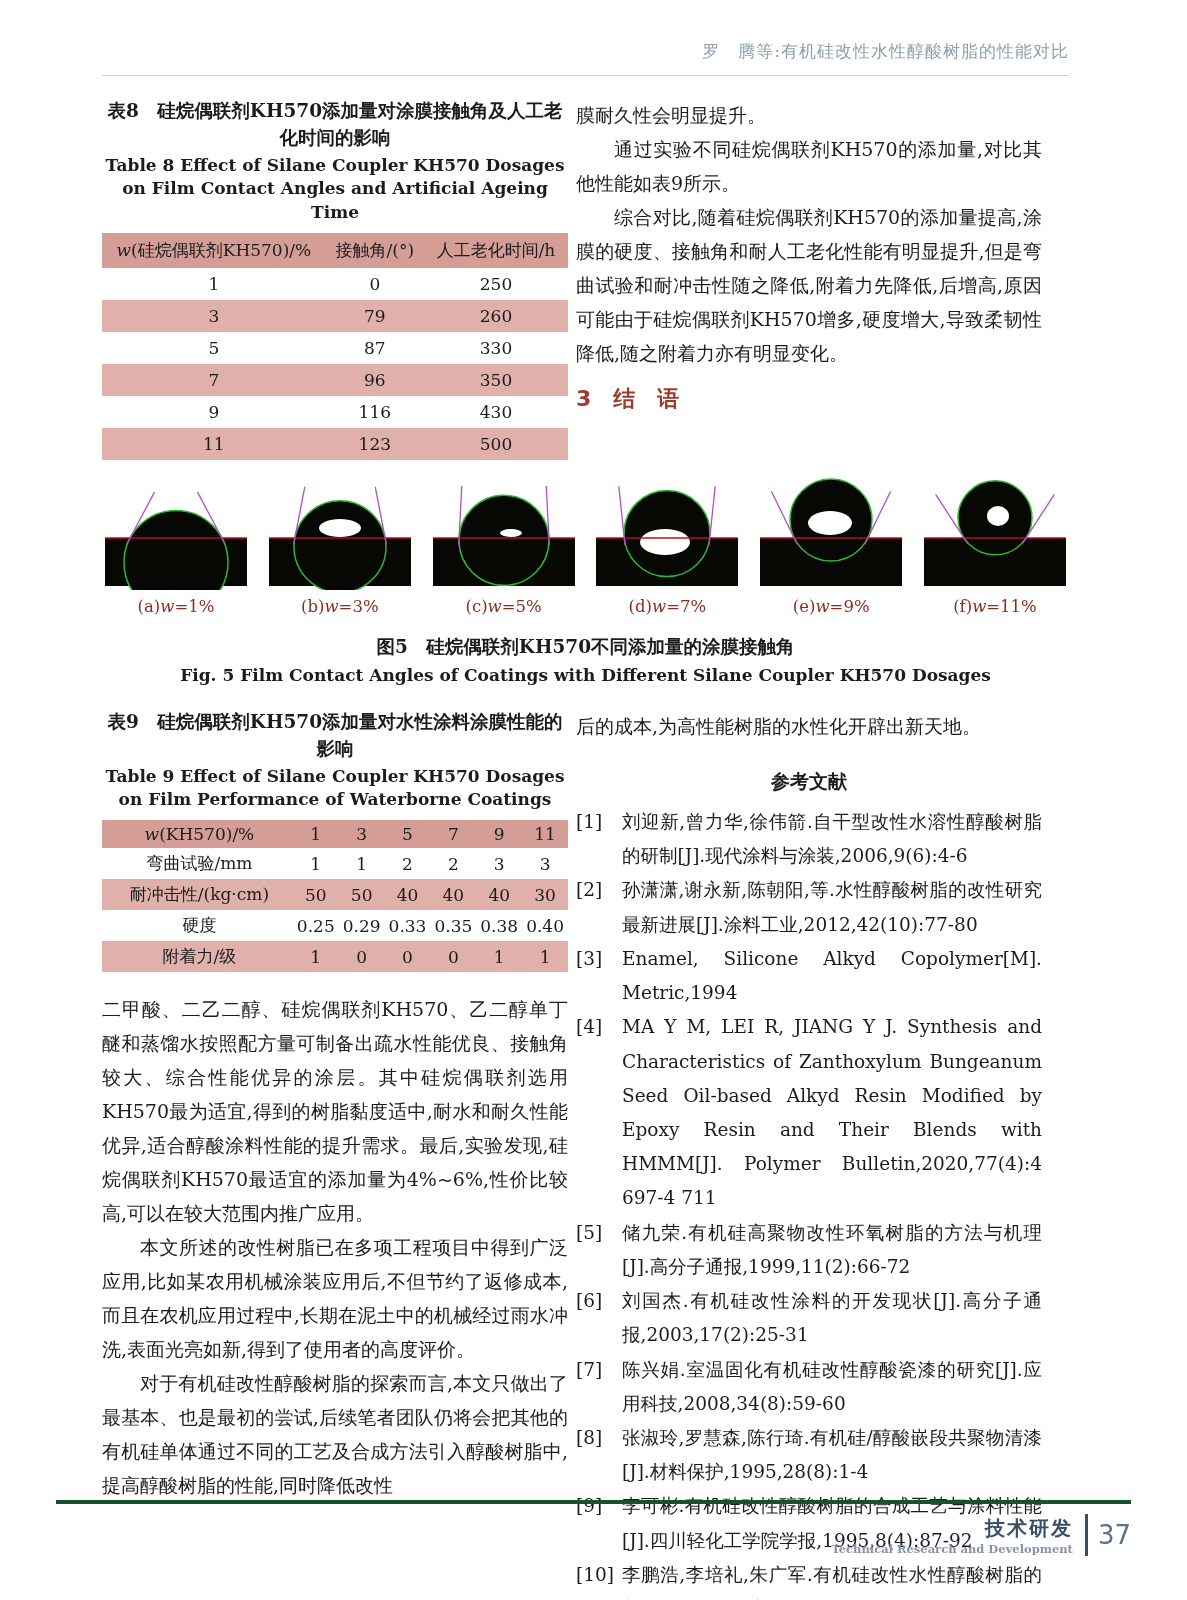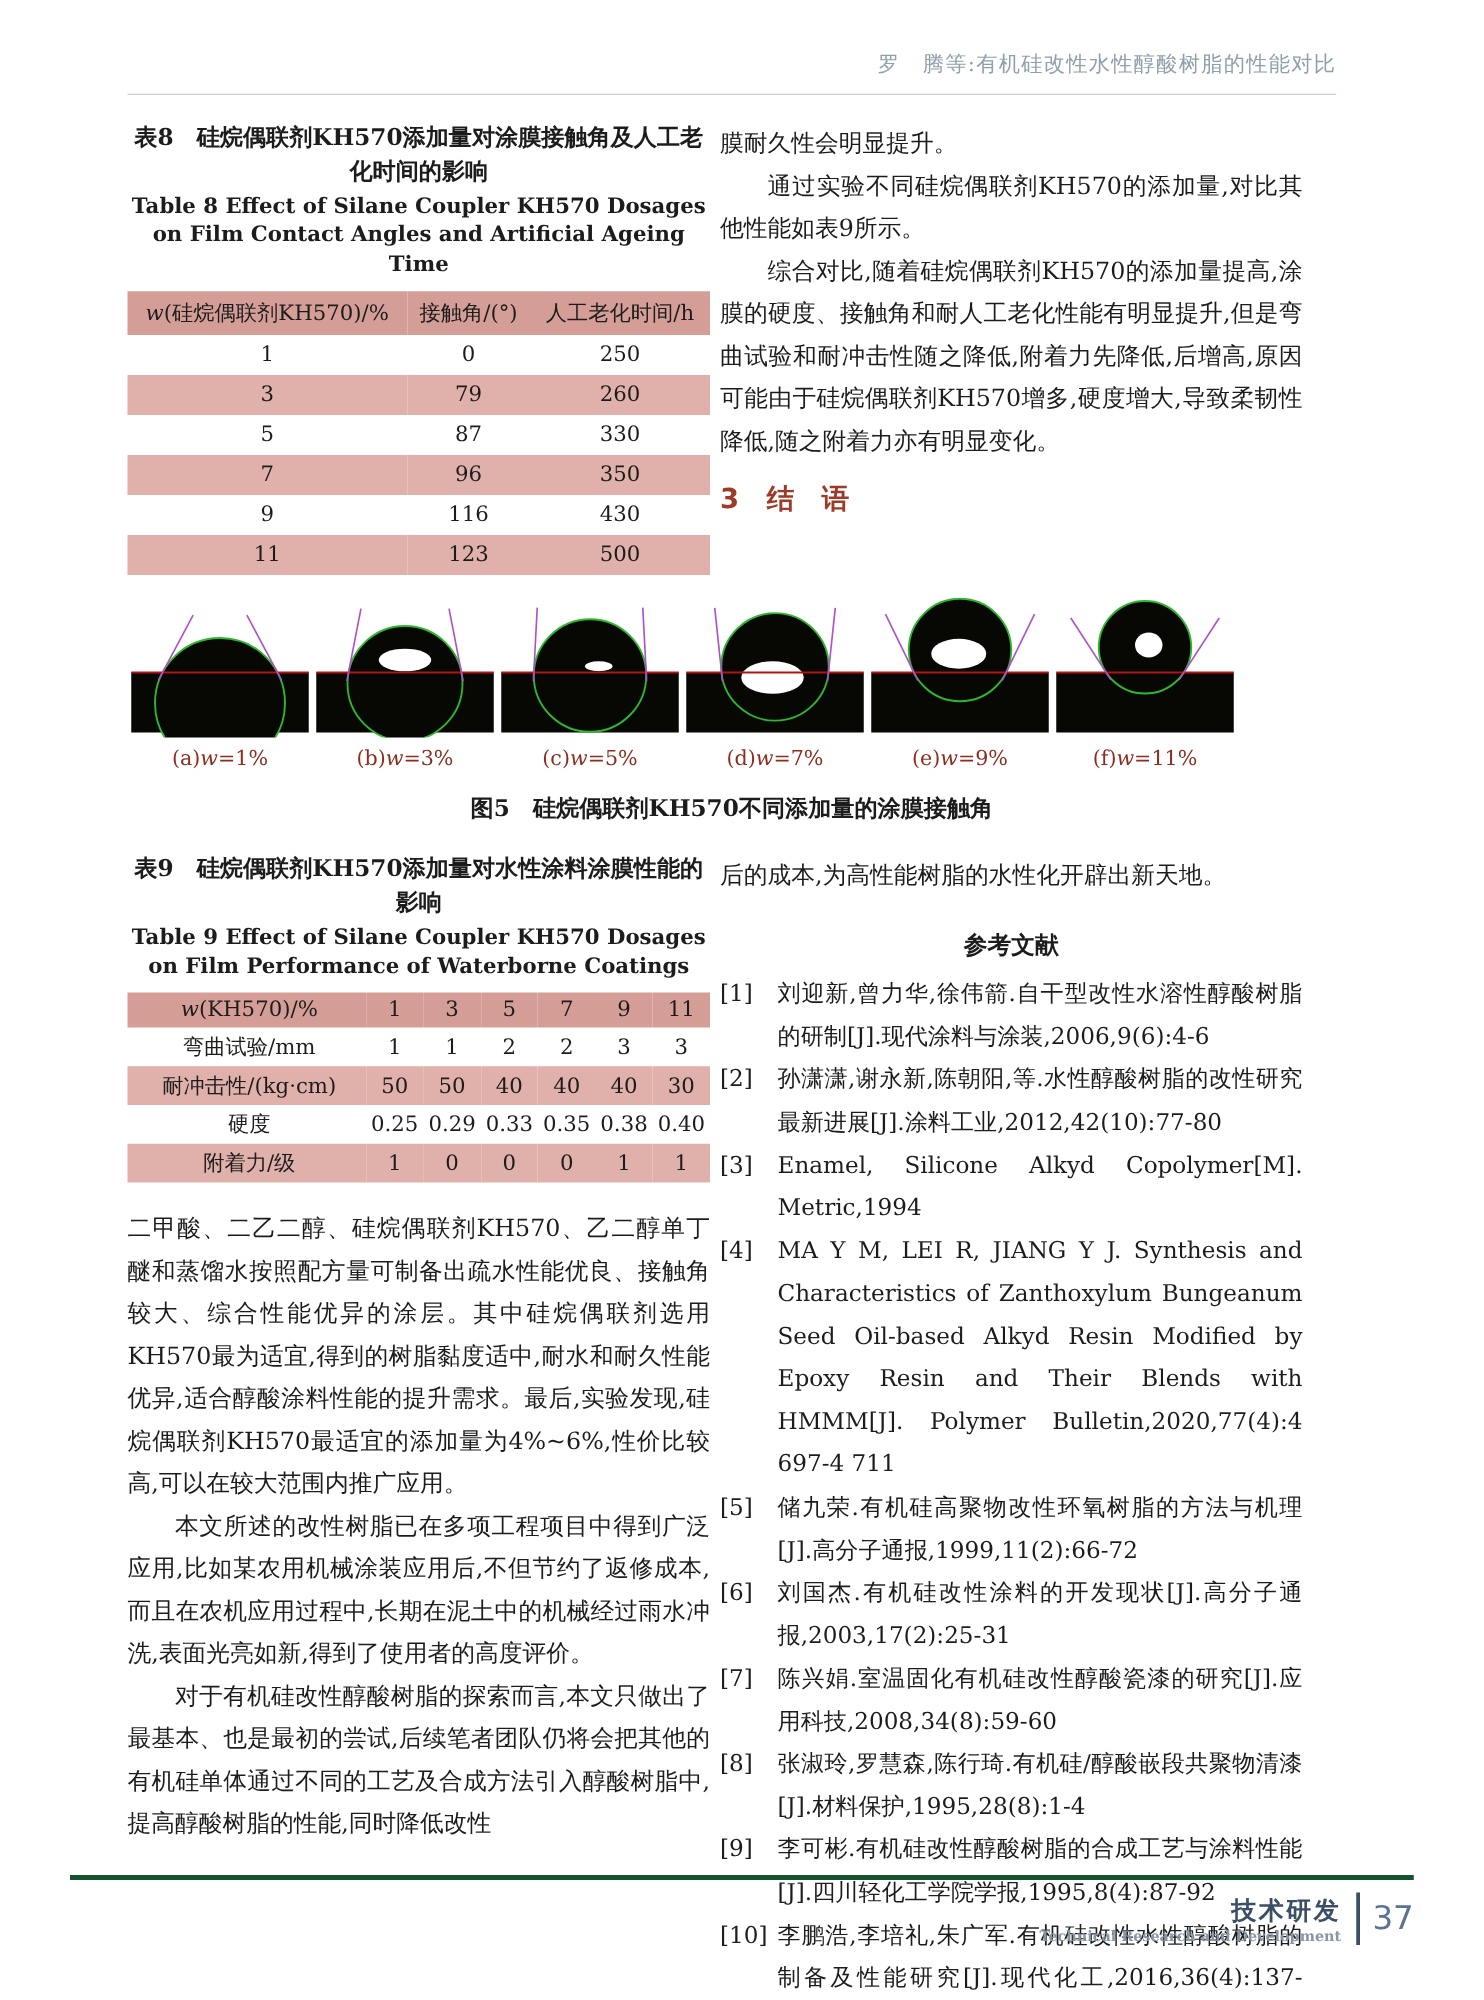--- a/index.html
+++ b/index.html
@@ -36,21 +36,21 @@
   }
   .paras .para.indent{text-indent:2em;}
   .body-paras{margin-top:20px;}
   
   .sec-head{
     color:var(--sec-red,#9e3a28);font-weight:bold;font-size:22px;
     margin:14px 0 6px 0;font-family:"DejaVu Sans","Liberation Sans",sans-serif;
   }
   
   .figure{margin-top:18px;}
-  .panels{display:flex;}
+  .panels{display:flex;justify-content:space-between;}
   .panel{width:148px;}
   .panel svg{display:block;}
   .panel-label{
     text-align:center;font-size:16.5px;color:var(--label-red,#8c2d20);
     margin-top:7px;white-space:nowrap;
   }
   .fig-cap-zh{text-align:center;font-weight:bold;font-size:18.5px;margin-top:18px;}
   .fig-cap-en{text-align:center;font-weight:bold;font-size:17px;margin-top:6px;}
   
   .refs-head{text-align:center;font-weight:bold;font-size:19px;margin:26px 0 10px 0;}
@@ -209,20 +209,21 @@
             <ellipse cx="77" cy="38" rx="11" ry="10" fill="#ffffff"></ellipse>
             <circle cx="74" cy="39.848355704443996" r="37" fill="none" stroke="#2db82d" stroke-width="1.5"></circle>
             <line x1="3" y1="60" x2="145" y2="60" stroke="#b11414" stroke-width="1.6"></line>
             <line x1="46.78166223112451" y1="65.87069397561797" x2="14.64795916523791" y2="16.389130466837955" stroke="#b04fc8" stroke-width="1.3"></line>
             <line x1="101.21833776887549" y1="65.87069397561797" x2="133.35204083476208" y2="16.389130466837955" stroke="#b04fc8" stroke-width="1.3"></line>
           </svg>
           <div class="panel-label">(f)<i>w</i>=11%</div>
         </div>
       </div>
     <div class="fig-cap-zh">图5　硅烷偶联剂KH570不同添加量的涂膜接触角</div>
+    <div class="fig-cap-en">Fig. 5  Film Contact Angles of Coatings with Different Silane Coupler KH570 Dosages</div>
   </div>
 
   <div class="cols bottom-cols">
     <div class="col">
       <div class="tbl-title-zh">表9　硅烷偶联剂KH570添加量对水性涂料涂膜性能的影响</div>
       <div class="tbl-title-en">Table 9  Effect of Silane Coupler KH570 Dosages on Film Performance of Waterborne Coatings</div>
       <table class="t9">
         <tbody>
             <tr class="head">
               <td class="lbl"><i>w</i>(KH570)/%</td>

